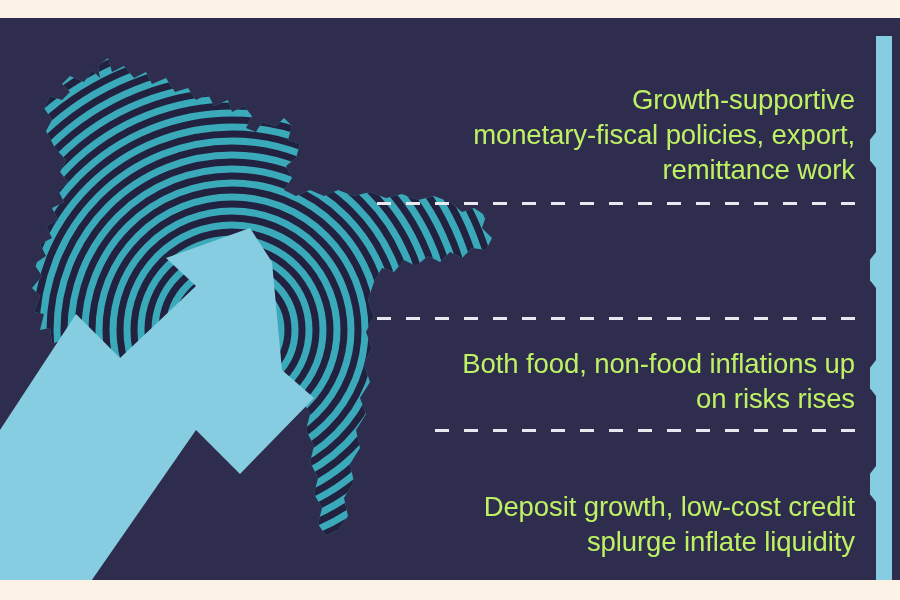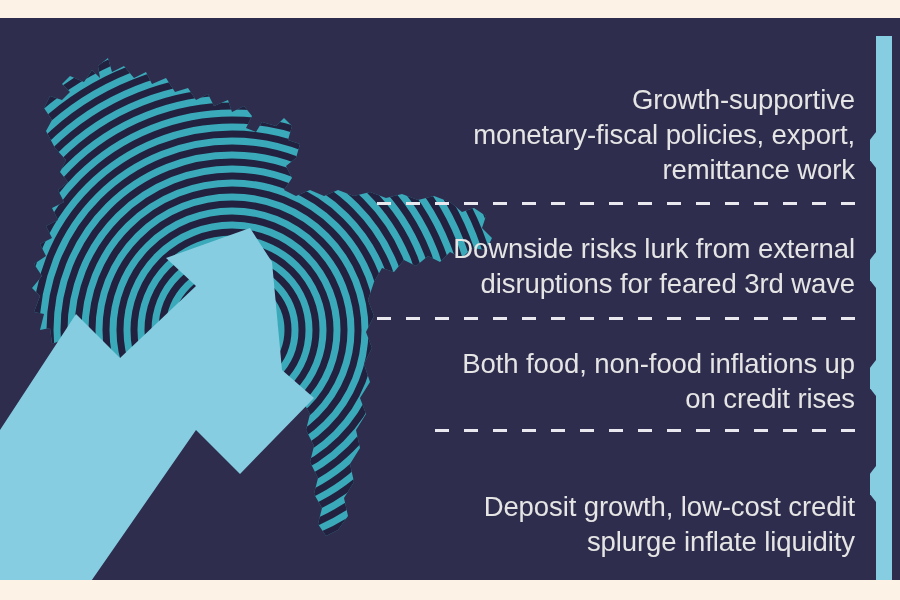--- a/index.html
+++ b/index.html
@@ -47,21 +47,21 @@
     left: 370px;
     top: 18px;
     width: 485px;
     height: 562px;
   }
   .block {
     position: absolute;
     right: 0;
     width: 485px;
     text-align: right;
-    color: #e5e5e5;
+    color: #bef264;
     font-size: 27.5px;
     line-height: 35px;
     letter-spacing: -0.1px;
     font-weight: 400;
     white-space: pre-line;
   }
   #block0 { top: 46px; }
   #block1 { top: 195px; }
   #block2 { top: 310px; }
   #block3 { top: 421px; margin-top: 32px; }
@@ -181,27 +181,25 @@
     </svg>
 
     <div id="textCol">
 
       <div class="block" id="block0">Growth-supportive
 monetary-fiscal policies, export,
 remittance work</div>
 
       <div class="divider" id="div0"></div>
 
-      <div class="block" id="block1">Downside risks lurk from external
-disruptions for feared 3rd wave</div>
 
       <div class="divider" id="div1"></div>
 
       <div class="block" id="block2">Both food, non-food inflations up
-on credit rises</div>
+on risks rises</div>
 
       <div class="divider" id="div2"></div>
 
       <div class="block" id="block3">Deposit growth, low-cost credit
 splurge inflate liquidity</div>
 
     </div>
 
   </div>
 </div>

